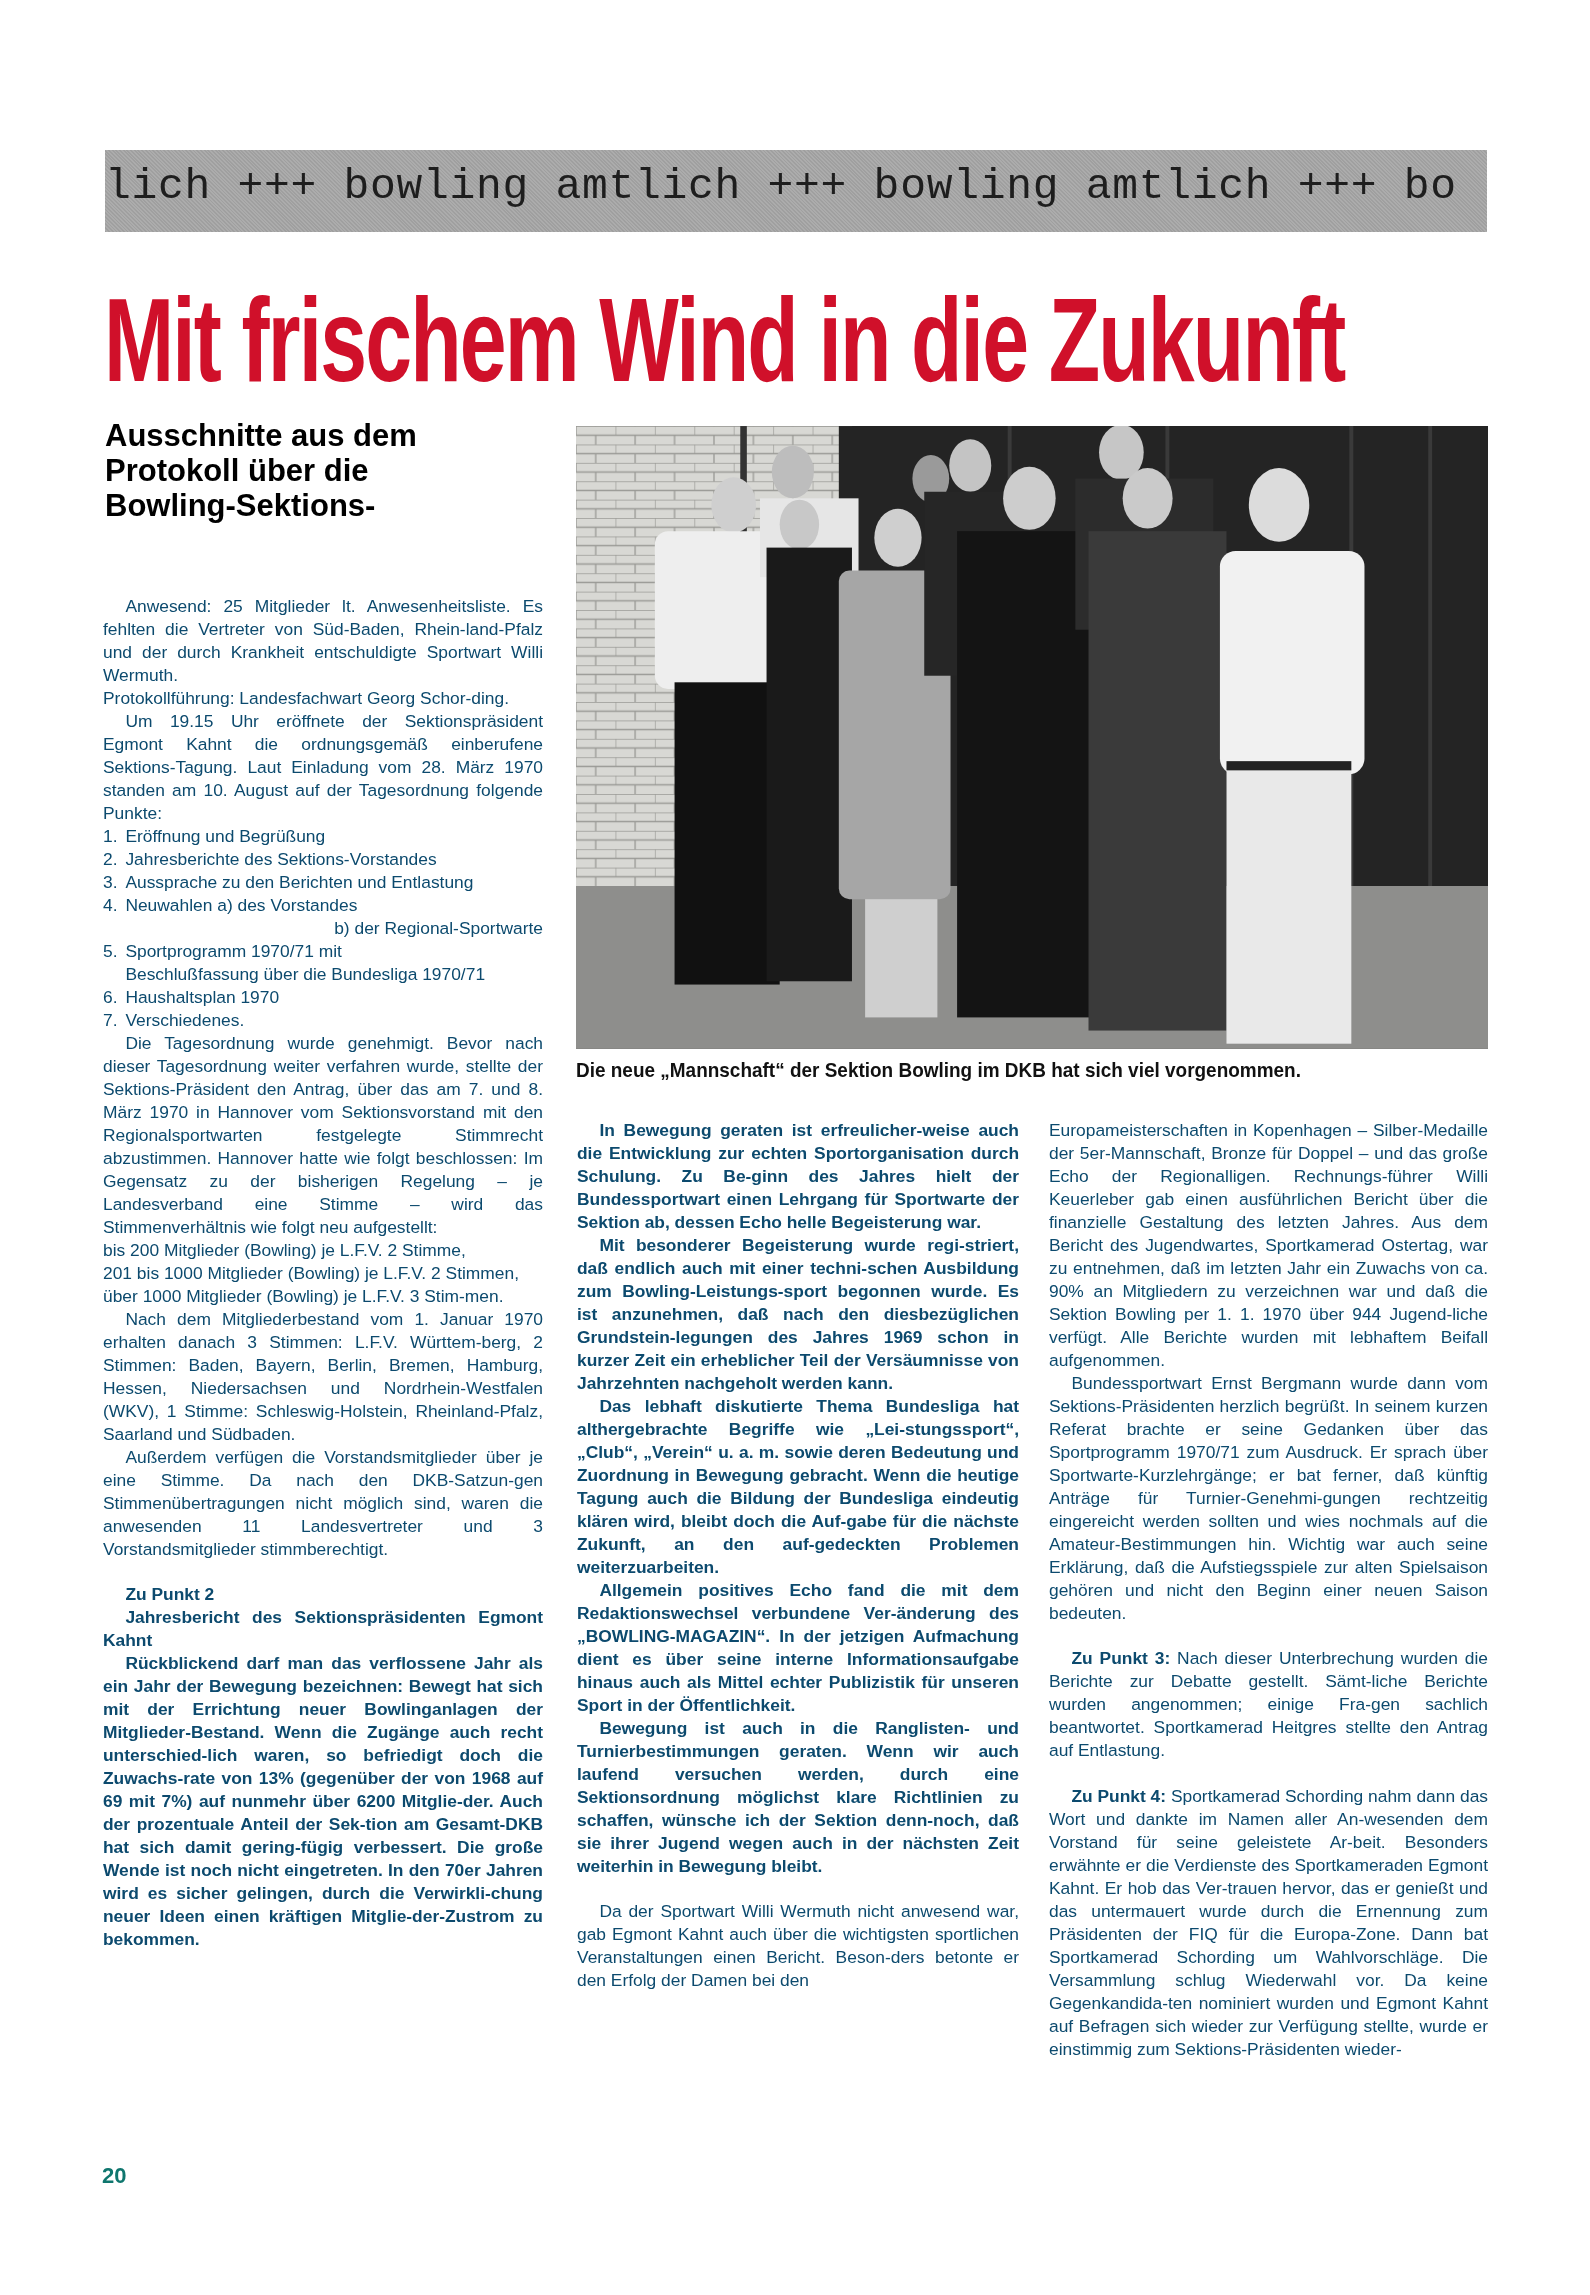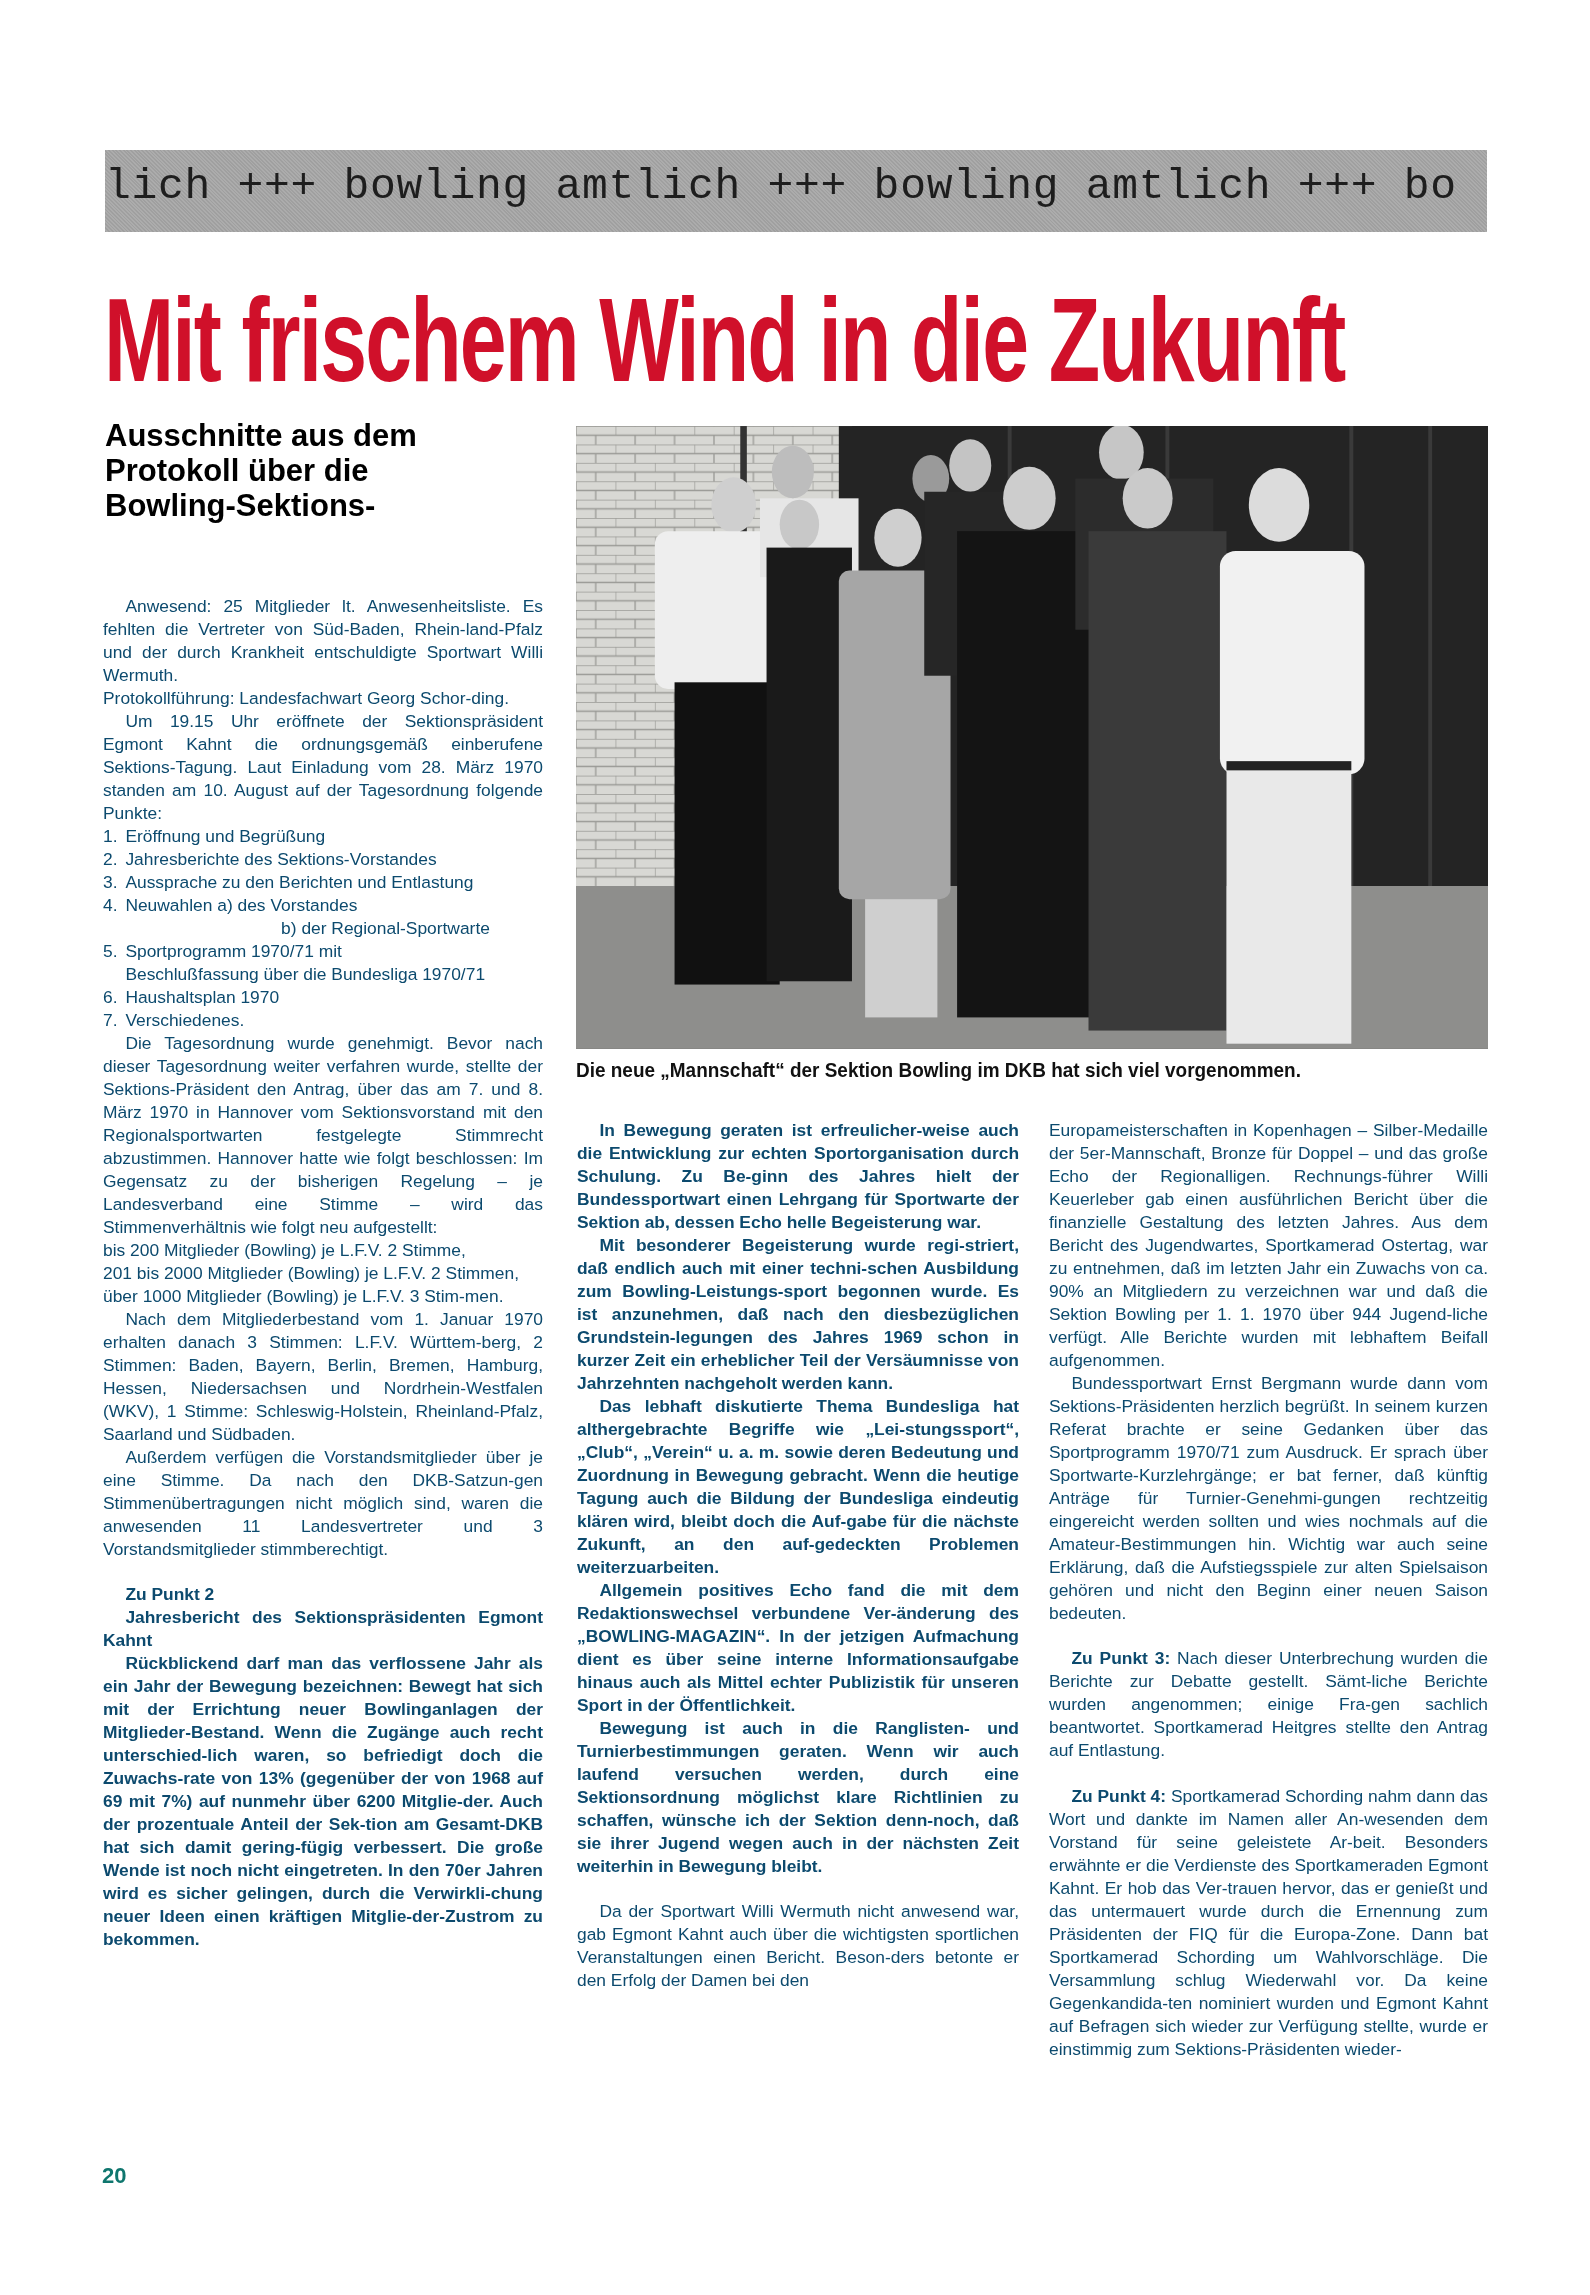--- a/index.html
+++ b/index.html
@@ -32,21 +32,21 @@
     font-size: 17.4px; line-height: 23px; color: #0c4a6e;
     text-align: justify; hyphens: manual;
   }
   .col p { margin: 0; text-indent: 22.4px; }
   .col p.noind { text-indent: 0; }
   .col p.gap { margin-top: 22.4px; }
   .col .bold { font-weight: 700; }
   .col ol { margin: 0; padding: 0; list-style: none; }
   .col ol li { text-indent: 0; padding-left: 22.4px; position: relative; text-align: left; }
   .col ol li .num { position: absolute; left: 0; }
-  .col .sub { padding-left: 125px; text-align: center; }
+  .col .sub { padding-left: 125px; text-align: right; }
   .col-left { left: 103px; top: 595px; width: 440px; }
   .col-mid { left: 577px; top: 1119px; width: 442px; }
   .col-right { left: 1049px; top: 1119px; width: 439px; }
   .photo {
     position: absolute; left: 576px; top: 426px; width: 912px; height: 623px;
     background: #2b2b2b; overflow: hidden;
   }
   .photo svg { display: block; }
   .caption {
     position: absolute; left: 576px; top: 1057px; width: 920px;
@@ -133,21 +133,21 @@
     <li><span class="num">3.</span><span>Aussprache zu den Berichten und Entlastung</span></li>
     <li><span class="num">4.</span><span>Neuwahlen a) des Vorstandes</span></li>
     <li class="sub"><span>b) der Regional-Sportwarte</span></li>
     <li><span class="num">5.</span><span>Sportprogramm 1970/71 mit</span></li>
     <li><span>Beschlußfassung über die Bundesliga 1970/71</span></li>
     <li><span class="num">6.</span><span>Haushaltsplan 1970</span></li>
     <li><span class="num">7.</span><span>Verschiedenes.</span></li>
   </ol>
   <p>Die Tagesordnung wurde genehmigt. Bevor nach dieser Tagesordnung weiter verfahren wurde, stellte der Sektions-Präsident den Antrag, über das am 7. und 8. März 1970 in Hannover vom Sektionsvorstand mit den Regionalsportwarten festgelegte Stimmrecht abzustimmen. Hannover hatte wie folgt beschlossen: Im Gegensatz zu der bisherigen Regelung – je Landesverband eine Stimme – wird das Stimmenverhältnis wie folgt neu aufgestellt:</p>
   <p class="noind">bis 200 Mitglieder (Bowling) je L.F.V. 2 Stimme,</p>
-  <p class="noind">201 bis 2000 Mitglieder (Bowling) je L.F.V. 2 Stimmen,</p>
+  <p class="noind">201 bis 1000 Mitglieder (Bowling) je L.F.V. 2 Stimmen,</p>
   <p class="noind">über 1000 Mitglieder (Bowling) je L.F.V. 3 Stim-men.</p>
   <p>Nach dem Mitgliederbestand vom 1. Januar 1970 erhalten danach 3 Stimmen: L.F.V. Württem-berg, 2 Stimmen: Baden, Bayern, Berlin, Bremen, Hamburg, Hessen, Niedersachsen und Nordrhein-Westfalen (WKV), 1 Stimme: Schleswig-Holstein, Rheinland-Pfalz, Saarland und Südbaden.</p>
   <p>Außerdem verfügen die Vorstandsmitglieder über je eine Stimme. Da nach den DKB-Satzun-gen Stimmenübertragungen nicht möglich sind, waren die anwesenden 11 Landesvertreter und 3 Vorstandsmitglieder stimmberechtigt.</p>
   <p class="gap bold">Zu Punkt 2</p>
   <p class="bold">Jahresbericht des Sektionspräsidenten Egmont Kahnt</p>
   <p class="bold">Rückblickend darf man das verflossene Jahr als ein Jahr der Bewegung bezeichnen: Bewegt hat sich mit der Errichtung neuer Bowlinganlagen der Mitglieder-Bestand. Wenn die Zugänge auch recht unterschied-lich waren, so befriedigt doch die Zuwachs-rate von 13% (gegenüber der von 1968 auf 69 mit 7%) auf nunmehr über 6200 Mitglie-der. Auch der prozentuale Anteil der Sek-tion am Gesamt-DKB hat sich damit gering-fügig verbessert. Die große Wende ist noch nicht eingetreten. In den 70er Jahren wird es sicher gelingen, durch die Verwirkli-chung neuer Ideen einen kräftigen Mitglie-der-Zustrom zu bekommen.</p>
 </div>
 
 <div class="col col-mid bold">
   <p class="bold">In Bewegung geraten ist erfreulicher-weise auch die Entwicklung zur echten Sportorganisation durch Schulung. Zu Be-ginn des Jahres hielt der Bundessportwart einen Lehrgang für Sportwarte der Sektion ab, dessen Echo helle Begeisterung war.</p>

